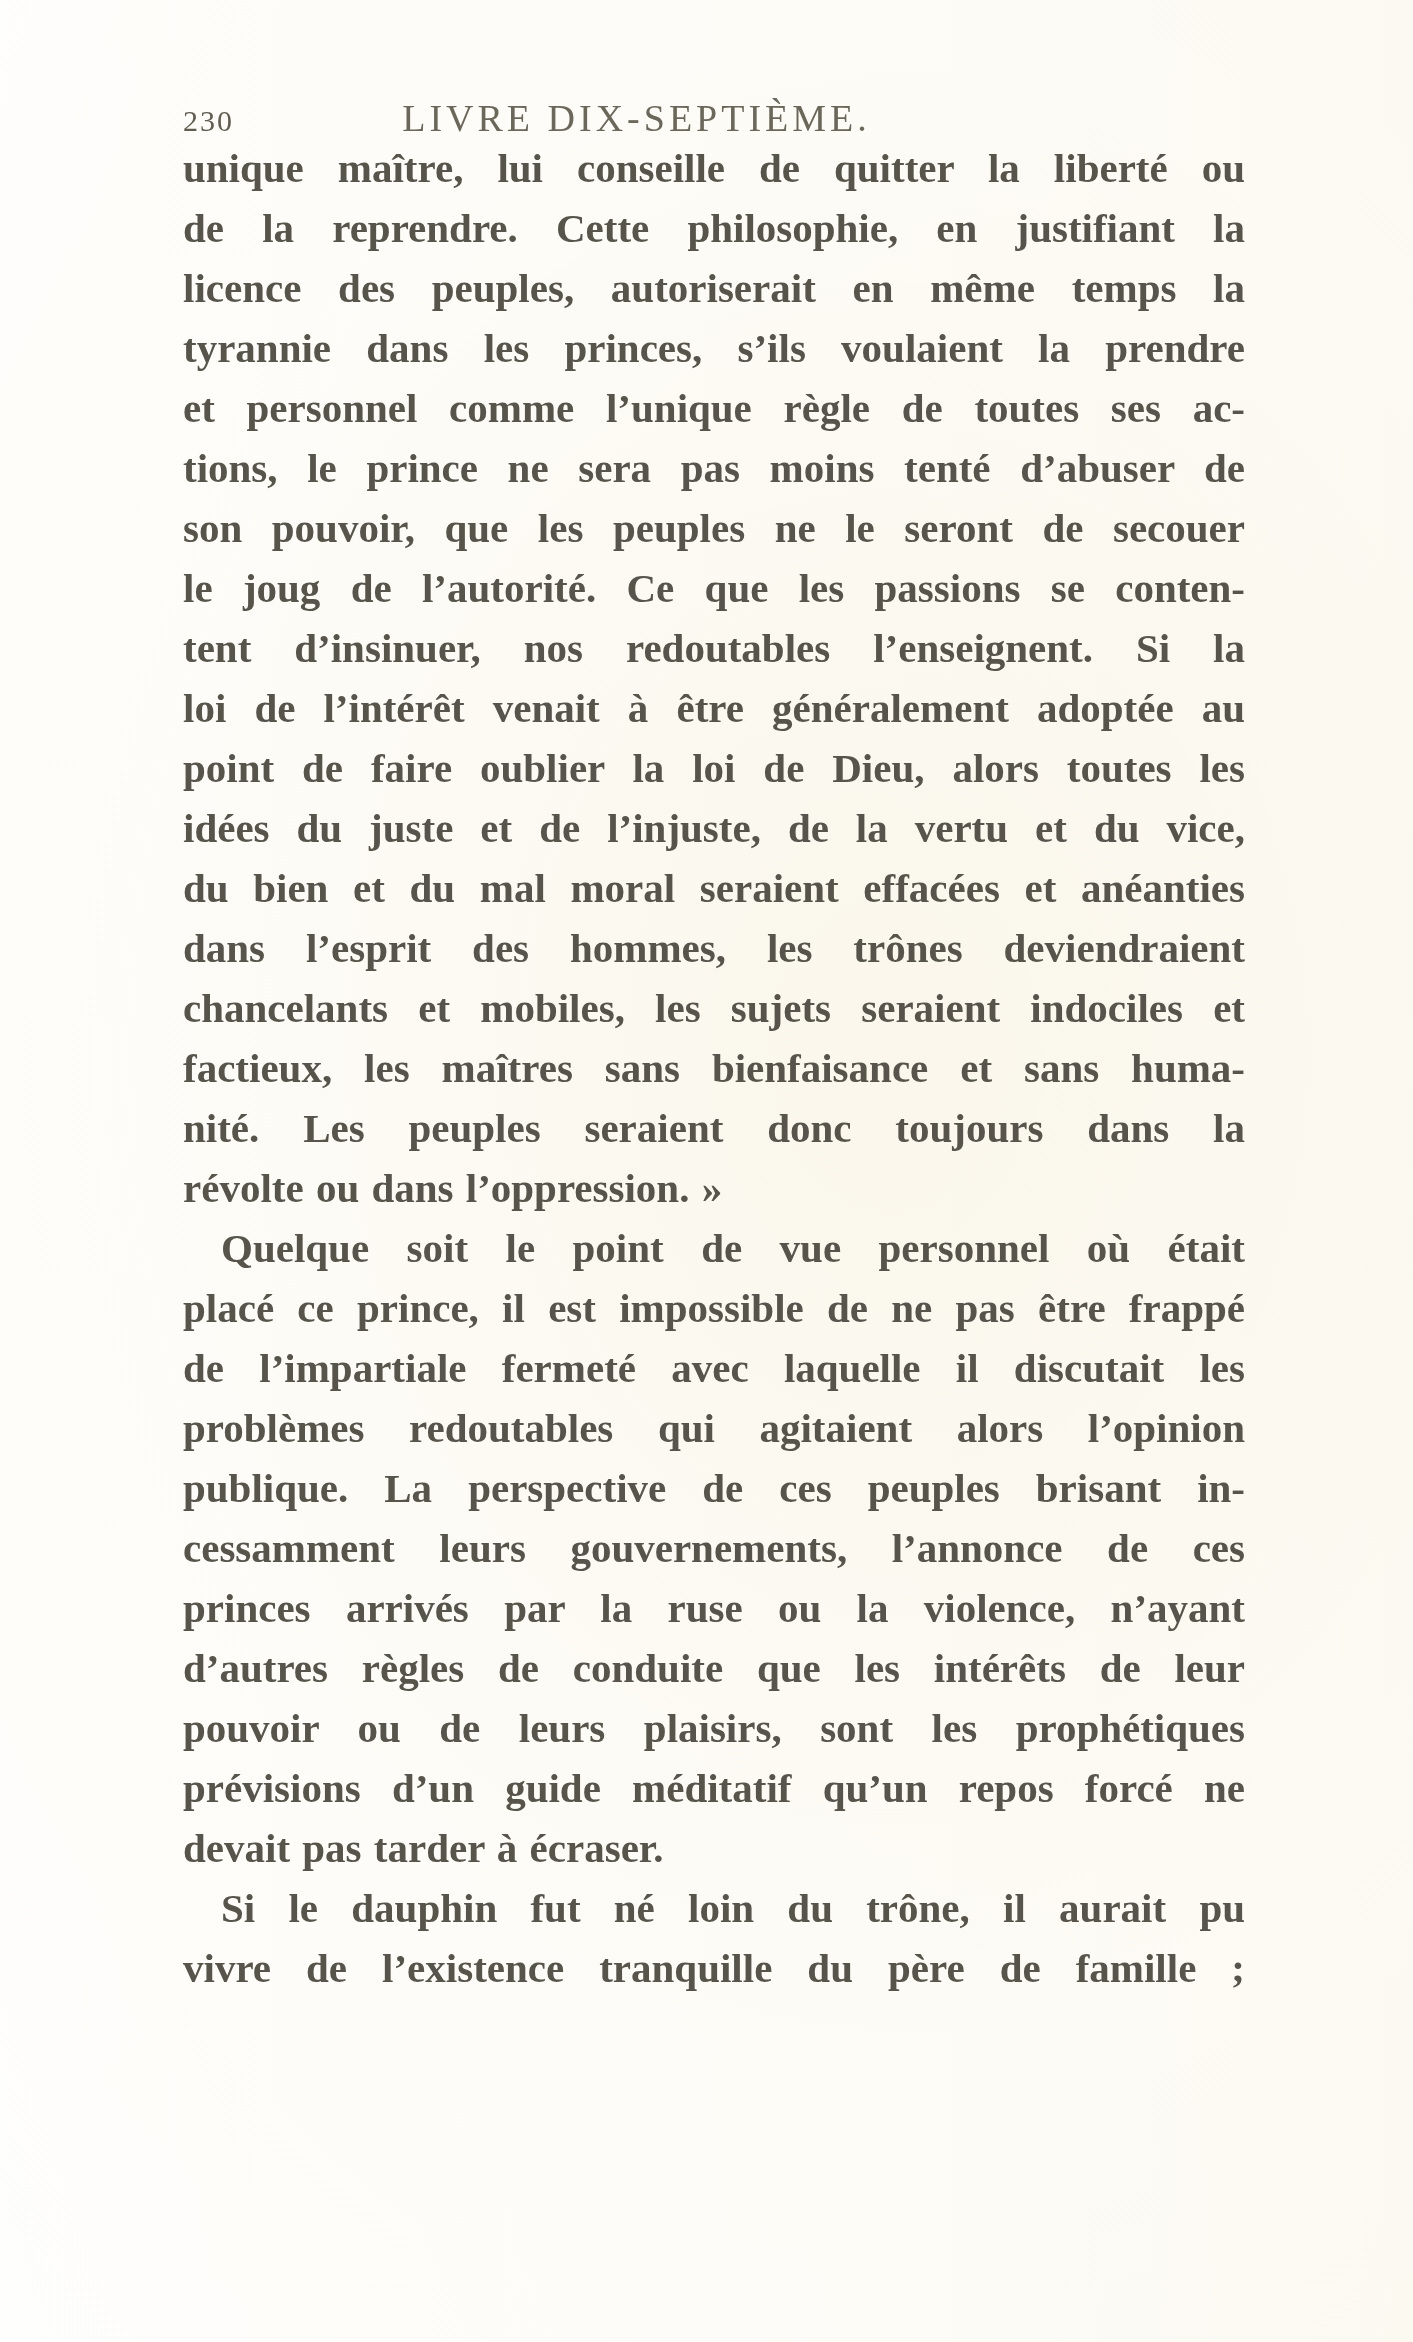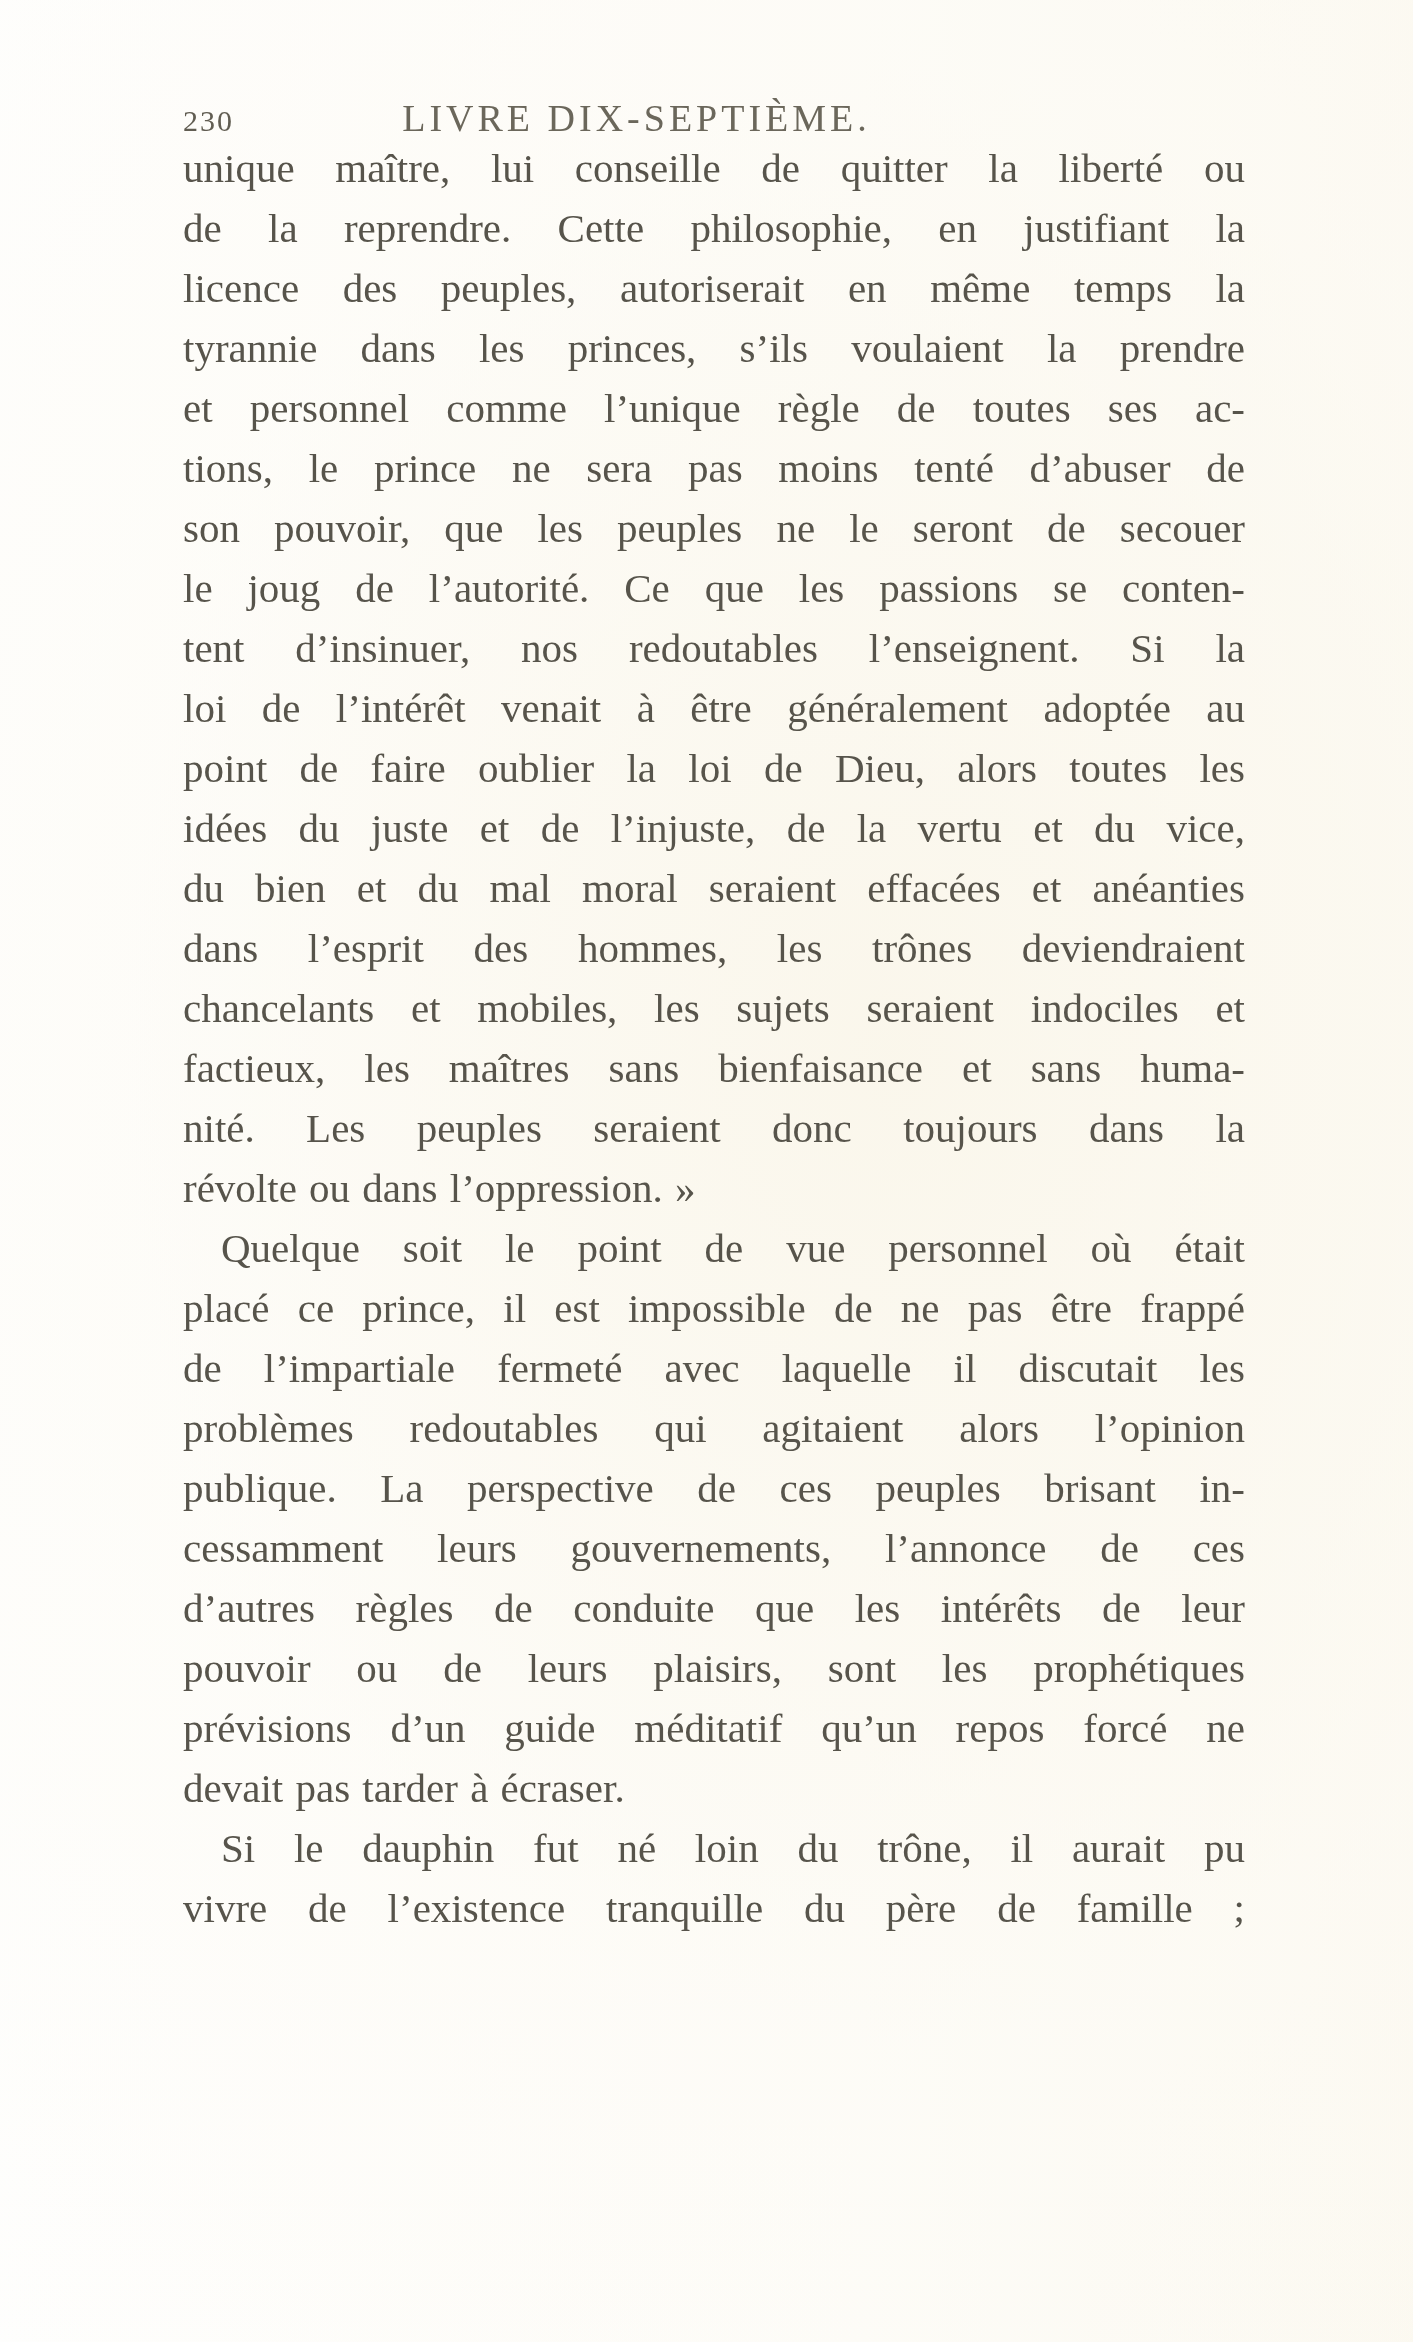--- a/index.html
+++ b/index.html
@@ -52,20 +52,21 @@
     left: 183px;
     width: 1062px;
   }
   .line {
     font-size: 41px;
     line-height: 60px;
     height: 60px;
     white-space: nowrap;
     word-spacing: 2px;
     color: #57544b;
+    font-weight: bold;
   }
   .line.justify {
     white-space: normal;
     text-align: justify;
     text-align-last: justify;
     overflow: hidden;
   }
   .line.indent {
     text-indent: 38px;
   }
@@ -103,20 +104,21 @@
         <div class="line justify">nité. Les peuples seraient donc toujours dans la</div>
         <div class="line">révolte ou dans l’oppression. »</div>
       </div>
       <div>
         <div class="line justify indent">Quelque soit le point de vue personnel où était</div>
         <div class="line justify">placé ce prince, il est impossible de ne pas être frappé</div>
         <div class="line justify">de l’impartiale fermeté avec laquelle il discutait les</div>
         <div class="line justify">problèmes redoutables qui agitaient alors l’opinion</div>
         <div class="line justify">publique. La perspective de ces peuples brisant in-</div>
         <div class="line justify">cessamment leurs gouvernements, l’annonce de ces</div>
+        <div class="line justify">princes arrivés par la ruse ou la violence, n’ayant</div>
         <div class="line justify">d’autres règles de conduite que les intérêts de leur</div>
         <div class="line justify">pouvoir ou de leurs plaisirs, sont les prophétiques</div>
         <div class="line justify">prévisions d’un guide méditatif qu’un repos forcé ne</div>
         <div class="line">devait pas tarder à écraser.</div>
       </div>
       <div>
         <div class="line justify indent">Si le dauphin fut né loin du trône, il aurait pu</div>
         <div class="line justify">vivre de l’existence tranquille du père de famille ;</div>
       </div>
     </div>

